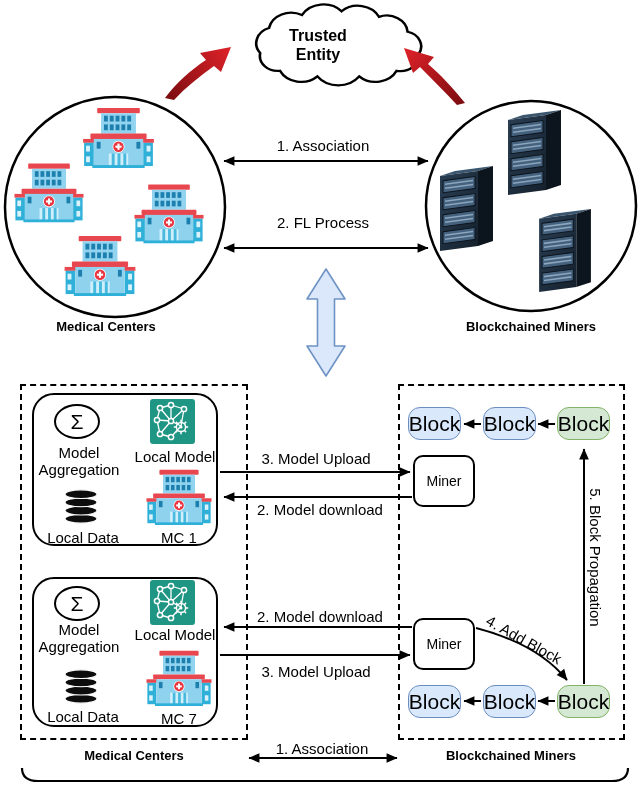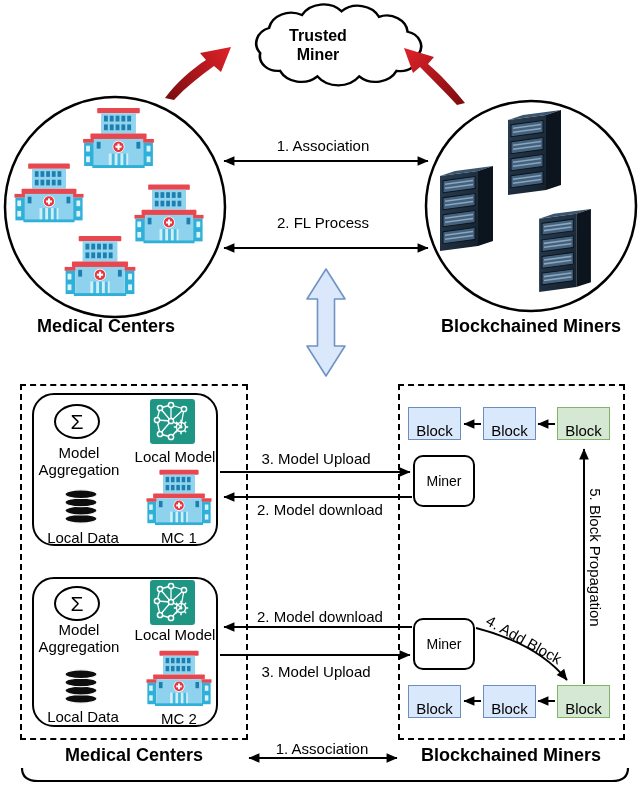--- a/index.html
+++ b/index.html
@@ -1,28 +1,28 @@
 <!DOCTYPE html>
 <html style="--block-blue-fill: #dae8fc; --block-blue-stroke: #6c8ebf; --block-green-fill: #d5e8d4; --block-green-stroke: #82b366; --sync-arrow-fill: #dbe8fb; --sync-arrow-stroke: #6e93c4; --red-arrow-dark: #7e0d10; --red-arrow-bright: #da2128; --hospital-roof: #e8474f; --hospital-body: #8fd2ee; --hospital-wing: #2fb0d8; --model-icon-bg: #1f9583;"><head>
 <meta charset="utf-8">
 <style>
   html,body{margin:0;padding:0;background:#fff;}
   #stage{
     position:relative;width:640px;height:808px;background:#fff;overflow:hidden;
     font-family:"Liberation Sans",sans-serif;color:#000;
   }
   .lbl{position:absolute;z-index:6;text-align:center;font-size:15px;line-height:17px;color:#000;}
-  .lbl.bold{font-weight:bold;font-size:18px;line-height:19px;}
+  .lbl.bold{font-weight:bold;font-size:13px;line-height:19px;}
   .box{position:absolute;z-index:1;background:#fff;border:2px solid #000;box-sizing:border-box;}
   .dashedbox{position:absolute;z-index:1;border:2px dashed #000;box-sizing:border-box;background:transparent;}
   .mcbox{border-width:2.5px;border-radius:22px;}
   .minerbox{border-radius:10px;display:flex;align-items:center;justify-content:center;font-size:14px;}
   .block{
-    position:absolute;z-index:1;width:53px;height:33px;border-radius:0;box-sizing:border-box;
-    display:flex;align-items:flex-end;justify-content:center;font-size:15px;border:1.5px solid;
+    position:absolute;z-index:1;width:53px;height:33px;border-radius:12px;box-sizing:border-box;
+    display:flex;align-items:center;justify-content:center;font-size:21px;border:1.5px solid;
   }
   .block.blue{background:var(--block-blue-fill);border-color:var(--block-blue-stroke);}
   .block.green{background:var(--block-green-fill);border-color:var(--block-green-stroke);}
   .sigma{
     position:absolute;z-index:6;width:46px;height:35px;border:2.5px solid #000;border-radius:50%;
     display:flex;align-items:center;justify-content:center;font-size:21px;background:#fff;box-sizing:border-box;
   }
   .rot{transform-origin:center center;white-space:nowrap;}
   #overlay{position:absolute;left:0;top:0;z-index:5;pointer-events:none;}
   .cloudtext{font-weight:bold;font-size:16px;line-height:19px;}
@@ -225,36 +225,36 @@
       <span>Block</span>
     </div>
 
   <div class="sigma" style="left:54px;top:404px;">
     <span>Σ</span>
   </div>
   <div class="sigma" style="left:54px;top:586px;">
     <span>Σ</span>
   </div>
 
-  <div class="lbl cloudtext" style="left:268px;top:26px;width:100px;">Trusted Miner</div>
+  <div class="lbl cloudtext" style="left:268px;top:26px;width:100px;">Trusted Entity</div>
 
   <div class="lbl bold" style="left:16px;top:317px;width:180px;">Medical Centers</div>
   <div class="lbl bold" style="left:431px;top:317px;width:200px;">Blockchained Miners</div>
   <div class="lbl" style="left:253px;top:137px;width:140px;">1. Association</div>
   <div class="lbl" style="left:253px;top:214px;width:140px;">2. FL Process</div>
 
   <div class="lbl" style="left:28px;top:444px;width:102px;">Model Aggregation</div>
   <div class="lbl" style="left:128px;top:448px;width:94px;">Local Model</div>
   <div class="lbl" style="left:36px;top:529px;width:94px;">Local Data</div>
   <div class="lbl" style="left:148px;top:529px;width:62px;">MC 1</div>
 
   <div class="lbl" style="left:28px;top:621px;width:102px;">Model Aggregation</div>
   <div class="lbl" style="left:128px;top:626px;width:94px;">Local Model</div>
   <div class="lbl" style="left:36px;top:708px;width:94px;">Local Data</div>
-  <div class="lbl" style="left:148px;top:710px;width:62px;">MC 2</div>
+  <div class="lbl" style="left:148px;top:710px;width:62px;">MC 7</div>
 
   <div class="lbl" style="left:236px;top:450px;width:160px;">3. Model Upload</div>
   <div class="lbl" style="left:240px;top:501px;width:160px;">2. Model download</div>
   <div class="lbl" style="left:240px;top:608px;width:160px;">2. Model download</div>
   <div class="lbl" style="left:236px;top:663px;width:160px;">3. Model Upload</div>
   <div class="lbl rot" style="left:469px;top:631px;width:110px;transform:rotate(29deg);">4. Add Block</div>
   <div class="lbl rot" style="left:515px;top:549px;width:160px;transform:rotate(90deg);">5. Block Propagation</div>
 
   <div class="lbl bold" style="left:44px;top:746px;width:180px;">Medical Centers</div>
   <div class="lbl bold" style="left:411px;top:746px;width:200px;">Blockchained Miners</div>

